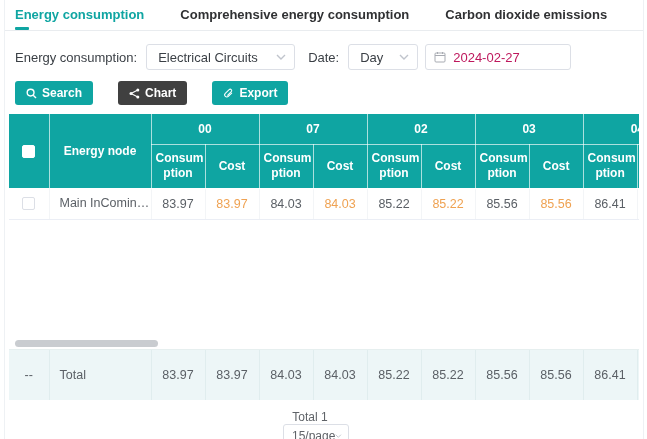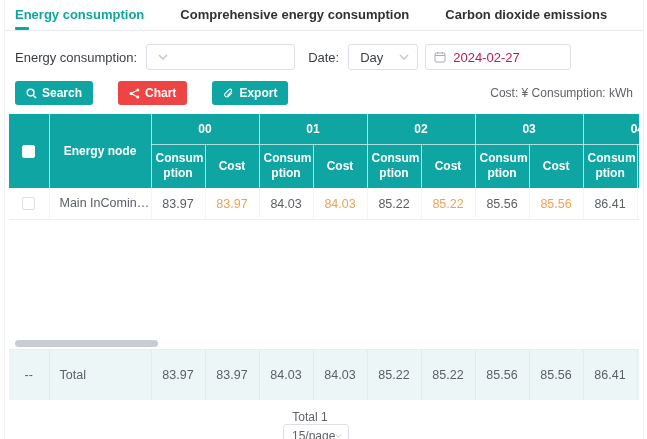--- a/index.html
+++ b/index.html
@@ -19,21 +19,21 @@
   .sel-energy { width:149px; margin-right:13px; }
   .sel-day { width:70px; margin-right:7px; }
   .datebox { display:flex; align-items:center; border:1px solid #dcdfe6; border-radius:3px; height:26px; width:146px; padding:0 8px; font-size:13px; color:#be185d; cursor:pointer; }
   .datebox svg { margin-right:7px; flex:none; }
   .chev { flex:none; }
 
   
   .toolbar { display:flex; align-items:center; padding:0 10px; margin-top:11px; height:24px;gap:16px; }
   .btn { display:inline-flex; align-items:center; justify-content:center; height:24px; border:none; border-radius:3px; background:#0fa5a2; color:#fff; font-size:12px; font-weight:600; font-family:inherit; cursor:pointer; margin-right:9px; padding:0 11px; }
   .btn svg { margin-right:5px; }
-  .btn.disabled { background:#ef4444; cursor:not-allowed; }
+  .btn.disabled { background:#404040; cursor:not-allowed; }
   .units { margin-left:auto; font-size:12px; color:#5f6368; }
 
   
   .table-wrap { margin:9px 4px 0 4px; overflow:hidden; }
   table { border-collapse:collapse; table-layout:fixed; width:682px; }
   col.c-cb { width:40px; } col.c-node { width:102px; } col.c-val { width:54px; }
   thead th { background:#0fa5a2; color:#fff; font-size:12px; font-weight:700; text-align:center; vertical-align:middle; border-right:1px solid rgba(255,255,255,.65); border-bottom:1px solid rgba(255,255,255,.65); }
   thead tr.grp th { height:30px; }
   thead tr.sub th { height:44px; line-height:15px; padding:0 4px; }
   thead th:last-child { border-right:none; }
@@ -69,20 +69,21 @@
 
   <div class="tabs">
     <div class="tab active">Energy consumption</div>
     <div class="tab">Comprehensive energy consumption</div>
     <div class="tab">Carbon dioxide emissions</div>
   </div>
 
   <div class="filters">
     <span class="flabel">Energy consumption:</span>
     <div class="selectbox sel-energy">
+      <span>Electrical Circuits</span>
       <svg class="chev" width="10" height="6" viewBox="0 0 10 6">
           <polyline points="1,1 5,5 9,1" fill="none" stroke="#c0c4cc" stroke-width="1.4"></polyline>
         </svg>
     </div>
     <span class="flabel">Date:</span>
     <div class="selectbox sel-day">
       <span>Day</span>
       <svg class="chev" width="10" height="6" viewBox="0 0 10 6">
           <polyline points="1,1 5,5 9,1" fill="none" stroke="#c0c4cc" stroke-width="1.4"></polyline>
         </svg>
@@ -115,21 +116,20 @@
           <line x1="2" y1="5.5" x2="8.8" y2="9" stroke="#fff" stroke-width="1.1"></line>
         </svg>
       <span>Chart</span>
     </button>
     <button class="btn">
       <svg width="11" height="11" viewBox="0 0 12 12">
           <path d="M9.5 5.5 L5.8 9.2 a2.3 2.3 0 0 1-3.3-3.3 L6.7 1.7 a1.6 1.6 0 0 1 2.3 2.3 L5 8" fill="none" stroke="#fff" stroke-width="1.1" stroke-linecap="round"></path>
         </svg>
       <span>Export</span>
     </button>
-    <span class="units">Cost: ¥ Consumption: kWh</span>
   </div>
 
   <div class="table-wrap">
     <table>
       <colgroup>
         <col class="c-cb">
           <col class="c-node">
         <col class="c-val">
           <col class="c-val">
           <col class="c-val">
@@ -139,21 +139,21 @@
           <col class="c-val">
           <col class="c-val">
           <col class="c-val">
           <col class="c-val">
       </colgroup>
       <thead>
         <tr class="grp">
           <th rowspan="2" class="rowspan"><span class="cb header"></span></th>
           <th rowspan="2" class="rowspan">Energy node</th>
           <th colspan="2">00</th>
-          <th colspan="2">01</th>
+          <th colspan="2">07</th>
           <th colspan="2">02</th>
           <th colspan="2">03</th>
           <th colspan="2">04</th>
         </tr>
         <tr class="sub">
           <th>Consum ption</th>
           <th>Cost</th>
           <th>Consum ption</th>
           <th>Cost</th>
           <th>Consum ption</th>

